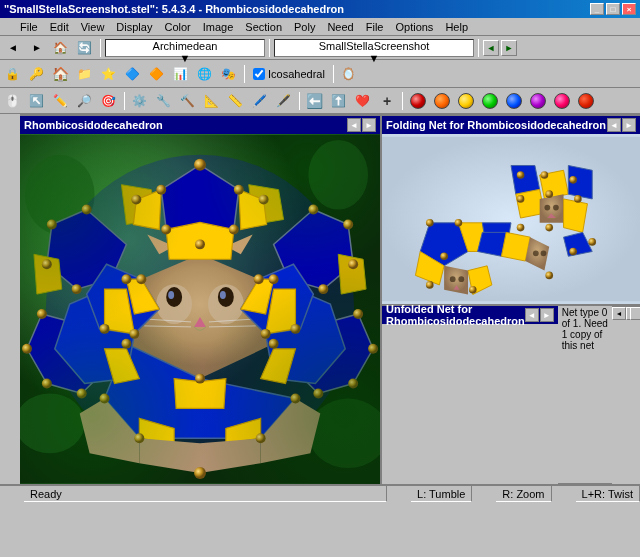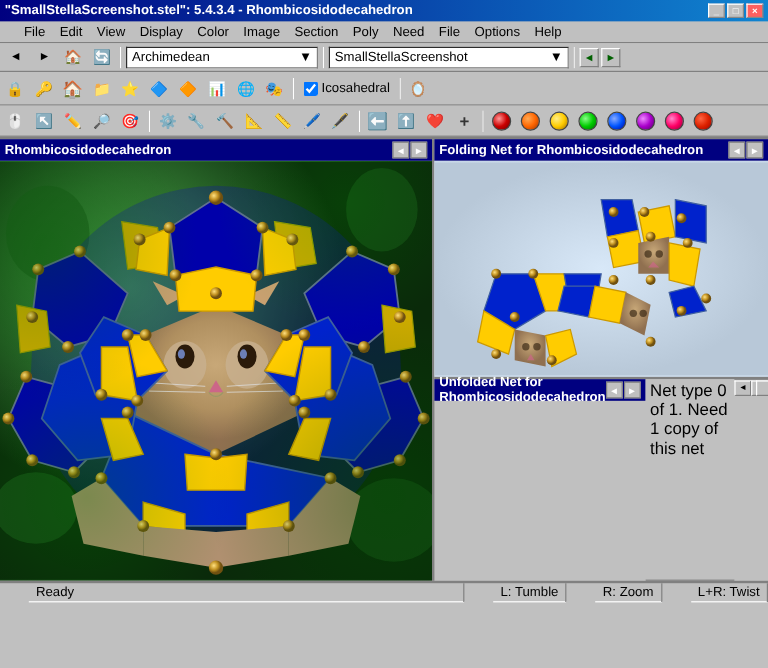--- a/index.html
+++ b/index.html
@@ -75,20 +75,21 @@
       display: flex; align-items: center; gap: 4px;
     }
     .combo-box {
       height: 18px;
       background: white;
       border: 1px inset #808080;
       padding: 0 4px;
       font-size: 11px;
       display: flex; align-items: center; justify-content: space-between;
       cursor: pointer;
+      flex-direction: column;
     }
     .nav-arrows { display: flex; gap: 2px; }
     .nav-arrow {
       width: 16px; height: 16px;
       background: #c0c0c0;
       border: 1px solid #808080;
       border-top-color: white;
       border-left-color: white;
       display: flex; align-items: center; justify-content: center;
       font-size: 9px;
@@ -117,20 +118,21 @@
 
     
     .toolbar3 { min-height: 26px; }
 
     
     .main-area {
       display: flex;
       flex-direction: row;
       height: 370px;
       border-top: 2px solid #808080;
+      margin-left: 20px;
     }
 
     
     .left-panel {
       flex: 0 0 362px;
       display: flex;
       flex-direction: column;
       border-right: 2px solid #808080;
     }
     .panel-header {
@@ -198,21 +200,21 @@
     }
     .net-bg {
       flex: 1;
       background: #c8d8e8;
       position: relative;
       overflow: hidden;
     }
     .net-info {
       background: #c0c0c0;
       padding: 1px 4px;
-      font-size: 14px;
+      font-size: 10px;
       border-bottom: 1px solid #808080;
     }
 
     
     .status-bar {
       background: #c0c0c0;
       height: 18px;
       display: flex;
       align-items: center;
       border-top: 2px solid #808080;

